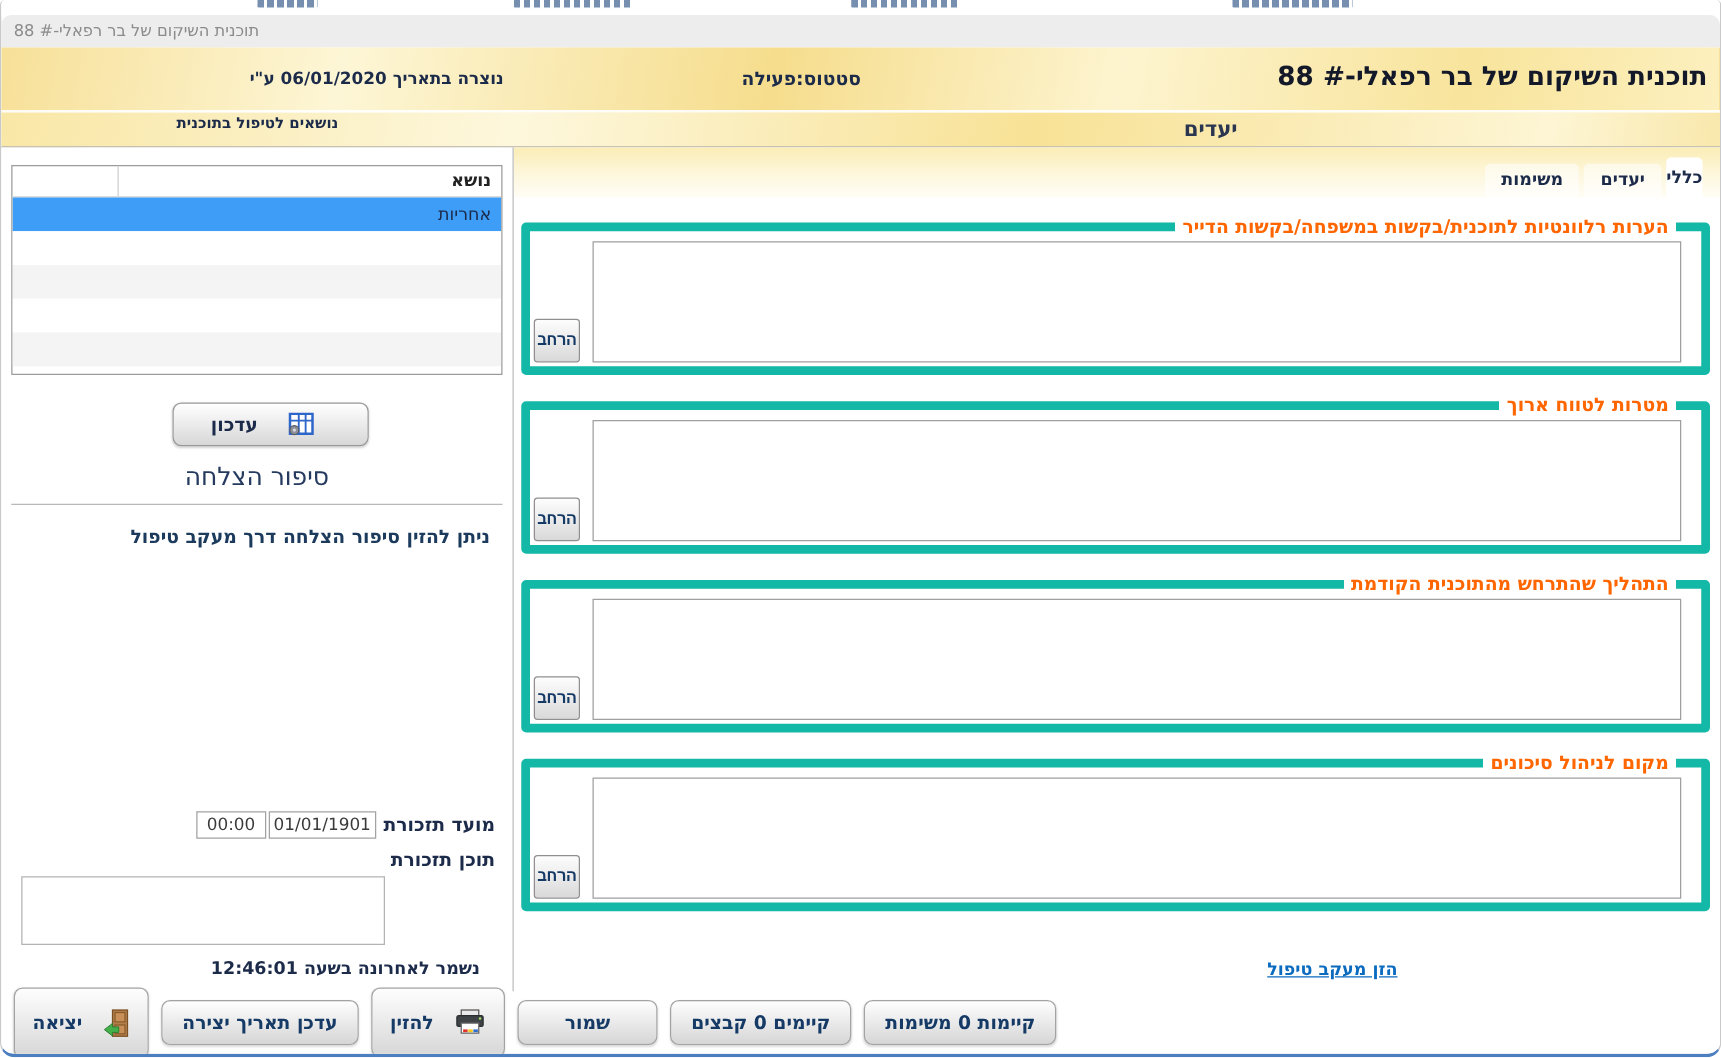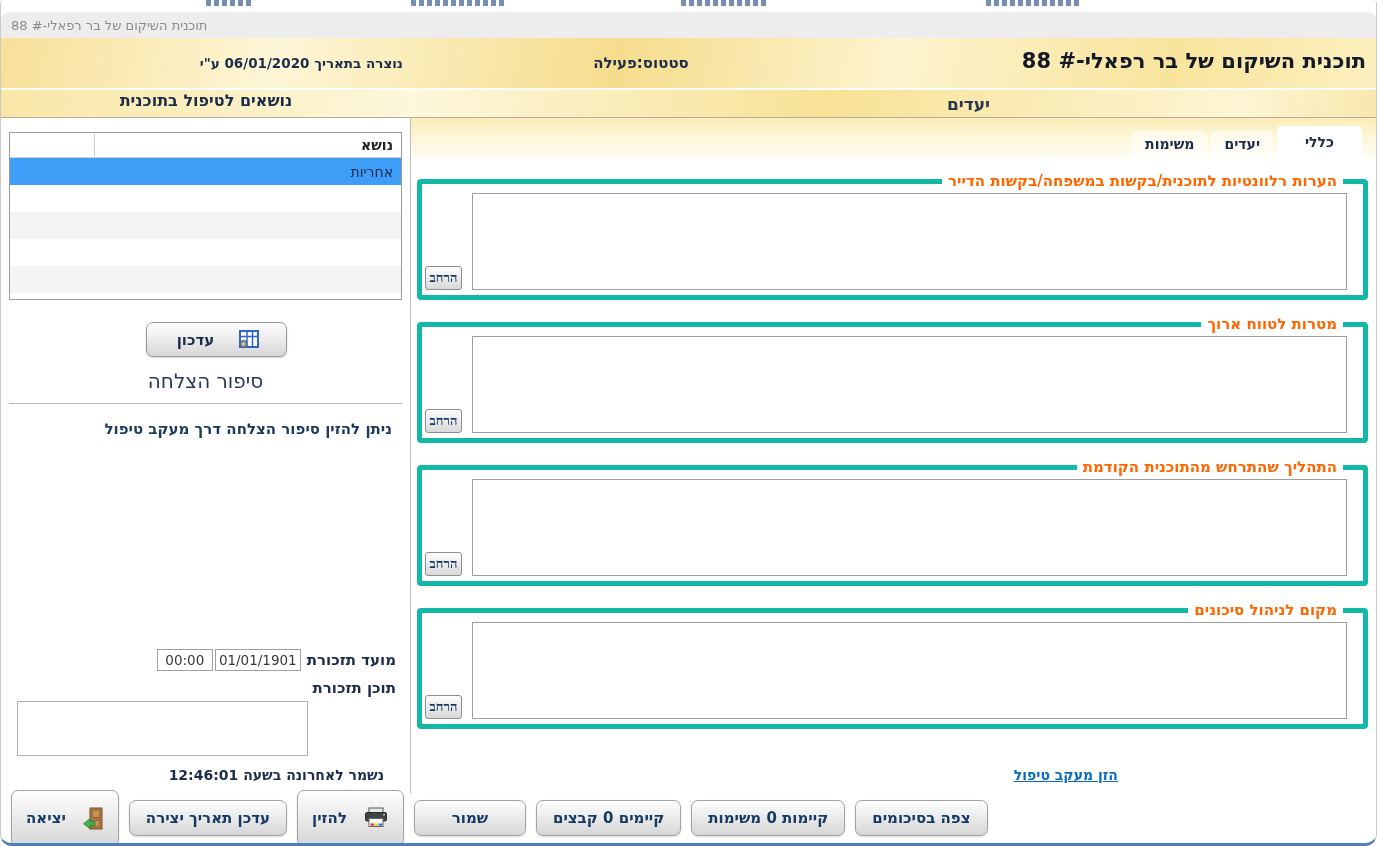--- a/index.html
+++ b/index.html
@@ -41,51 +41,51 @@
   .hb-status { position:absolute; top:16px; left:640px; transform:translateX(-50%); font-size:15px; font-weight:bold; color:#1c2b4a; }
   .hb-created { position:absolute; top:17px; left:140px; width:262px; text-align:right; font-size:13.5px; font-weight:bold; color:#1c2b4a; }
 
   
   .titles-band {
     height:28px; display:flex;
     background:linear-gradient(100deg,#f9e7a6 0%,#fdf7dc 30%,#f8e296 60%,#fdf5d4 90%,#f9e8ac 100%);
     border-bottom:1px solid #b5ae9c;
   }
   .tb-main { flex:1; text-align:center; padding-left:150px; font-size:17px; font-weight:bold; color:#2a3550; padding-top:4px; }
-  .tb-side { width:410px; text-align:center; font-size:16px; font-weight:bold; color:#1c2b4a; padding-top:1px; }
+  .tb-side { width:410px; text-align:center; font-size:12px; font-weight:bold; color:#1c2b4a; padding-top:1px; }
 
   .content-row { display:flex; height:675px; }
 
   
   .main-col { flex:1; display:flex; flex-direction:column; background:#fff; min-width:0; }
   .tabs-strip {
     height:40px; display:flex; align-items:flex-end; padding:0 14px; gap:4px;
     background:linear-gradient(180deg,#fbedb6 0%,#fdf7dd 55%,#fffdf6 100%);
   }
   .tab {
     font-size:14px; font-weight:bold; color:#1c2b4a; padding:5px 13px 6px;
     background:rgba(255,255,255,.55); border-radius:4px 4px 0 0; cursor:pointer;
   }
-  .tab.active { background:#fff; padding:8px 28px; }
+  .tab.active { background:#fff; padding:8px 0; }
 
   .fields-area { flex:1; padding:14px 6px 0 4px; }
   fieldset {
-    border:5px solid #14b8a6; border-radius:4px; margin:0 2px 15px 2px;
+    border:7px solid #14b8a6; border-radius:4px; margin:0 2px 15px 2px;
     padding:0 16px 24px 3px; height:128px;
   }
   legend { color:#ff6600; font-weight:bold; font-size:15px; padding:0 6px; margin-right:4px; text-shadow:0 1px 0 #fff; }
   .fs-body { display:flex; align-items:flex-end; gap:10px; height:100px; }
   .fs-body textarea {
     flex:1; height:97px; border:1px solid #9f9f9f; background:#fff; resize:none;
     font-family:inherit; font-size:14px;
   }
   .expand-btn {
-    width:37px; height:24px; font-size:13px; font-weight:bold; color:#163a66;
+    width:37px; height:35px; font-size:13px; font-weight:bold; color:#163a66;
     background:linear-gradient(180deg,#fdfdfd,#d9d9d9); border:1px solid #8f8f8f;
-    border-radius:3px; padding:0; cursor:pointer; flex:0 0 auto; font-family:Liberation Serif, serif;
+    border-radius:3px; padding:0; cursor:pointer; flex:0 0 auto; font-family:Liberation Mono, monospace;
   }
   .link-row { height:34px; text-align:right; padding:6px 258px 0 0; }
   .followup-link { color:#0b6bbf; font-weight:bold; font-size:14px; text-decoration:underline; cursor:pointer; }
 
   
   .side-col { width:410px; border-right:1px solid #bdbdbd; background:#fff; }
   .side-inner { display:flex; flex-direction:column; height:100%; padding:14px 8px 10px; }
   .subject-table { border:1px solid #9c9c9c; background:#fff; height:168px; overflow:hidden; }
   .st-header { display:flex; height:25px; border-bottom:1px solid #cfcfcf; }
   .st-h-subject {
@@ -93,21 +93,21 @@
     padding-right:8px; font-weight:bold; font-size:14px; color:#222;
     border-left:1px solid #cfcfcf; height:100%;
   }
   .st-h-actions { width:84px; }
   .st-row { height:27px; display:flex; align-items:center; padding-right:8px; font-size:14px; color:#1b2a4a; background:#fff; }
   .st-row.selected { background:#3e9ef7; }
   .st-row.stripe { background:#f4f4f4; }
 
   .update-row { text-align:center; margin-top:22px; }
   .update-btn {
-    display:inline-flex; align-items:center; gap:24px; padding:7px 26px 7px 30px;
+    display:inline-flex; align-items:center; gap:24px; padding:7px 42px 7px 30px;
     font-size:15px; font-weight:bold; color:#1c2b4a;
     background:linear-gradient(180deg,#ffffff,#d7d7d7); border:1px solid #989898;
     border-radius:7px; cursor:pointer; box-shadow:0 1px 2px rgba(0,0,0,.18); font-family:inherit;margin-left:22px;
   }
   .success-title {
     margin-top:12px; text-align:center; font-size:20px; color:#253a5e;
     padding-bottom:10px; border-bottom:1px solid #b9b9b9;
   }
   .success-note { padding:16px 10px; font-size:15px; font-weight:bold; color:#1b3a5c; text-align:right; }
 
@@ -259,21 +259,20 @@
           </div>
           <textarea class="rem-content" value="" style=""></textarea>
           <div class="last-saved">נשמר לאחרונה בשעה 12:46:01</div>
         </div>
 
       </div>
     </div>
   </div>
 
   <div class="footer">
-    <button class="fbtn view-sum">צפה בסיכומים</button>
     <button class="fbtn">קיימות 0 משימות</button>
     <button class="fbtn">קיימים 0 קבצים</button>
     <button class="fbtn save">שמור</button>
     <button class="fbtn icon-btn">
       <span class="icon">
         <svg width="26" height="22" viewBox="0 0 26 22">
           <rect x="6" y="1" width="14" height="5.5" fill="#e9e9e9" stroke="#555" stroke-width="1"></rect>
           <rect x="2.5" y="5.5" width="21" height="8.5" rx="1.5" fill="#3f4346" stroke="#2a2d2f" stroke-width="1"></rect>
           <rect x="6" y="11.5" width="14" height="8" fill="#ffffff" stroke="#666" stroke-width="1"></rect>
           <rect x="7.5" y="16.5" width="3.6" height="2.2" fill="#e0332c"></rect>

